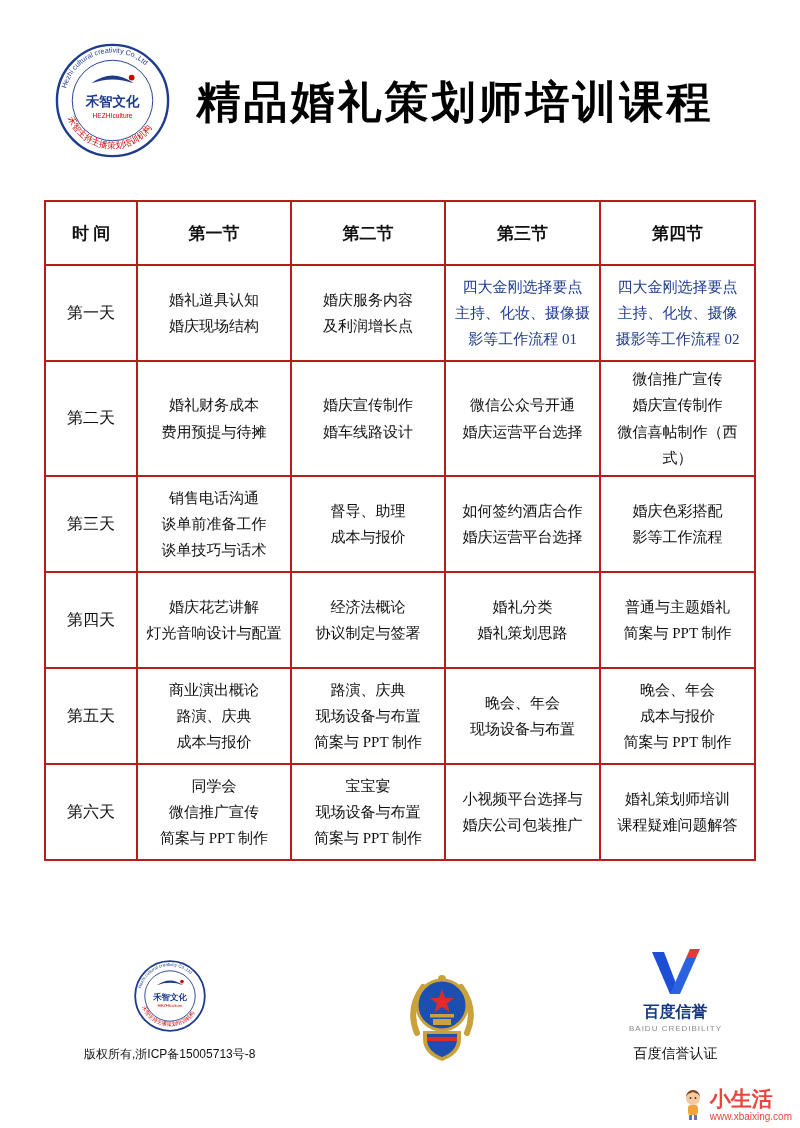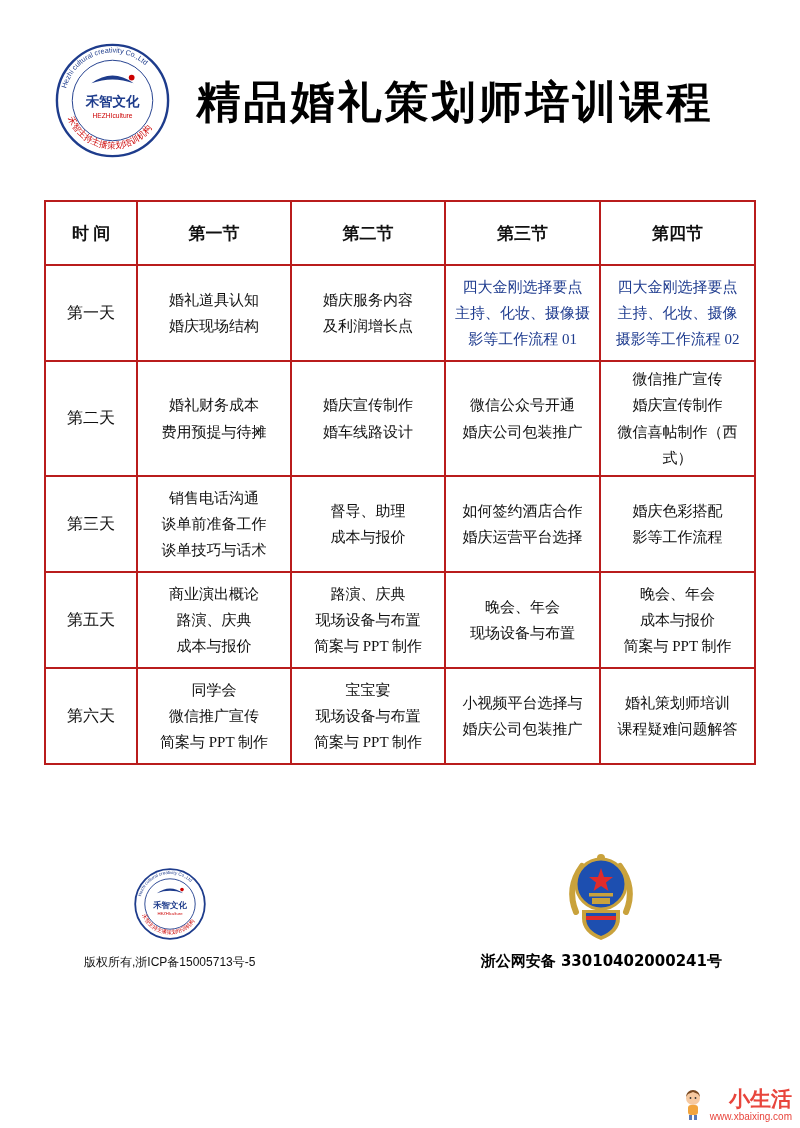--- a/index.html
+++ b/index.html
@@ -75,21 +75,20 @@
   .watermark{
     position:absolute;
     right:8px;bottom:6px;
     display:flex;
     align-items:center;
     gap:4px;
   }
   .wm-name{
     font-size:21px;font-weight:900;color:#e8453c;line-height:1;
     text-shadow:0 0 2px #ffffff;
-    text-align:right;
   }
   .wm-url{font-size:10px;color:#e8453c;margin-top:2px;text-align:center;}
 </style>
 </head>
 <body>
 
 <div class="page">
 
   <div class="header">
     <div class="logo-wrap">
@@ -146,38 +145,49 @@
 主持、化妆、摄像
 摄影等工作流程 02</td>
       </tr>
       <tr>
         <td class="day">第二天</td>
         <td class="cell">婚礼财务成本
 费用预提与待摊</td>
         <td class="cell">婚庆宣传制作
 婚车线路设计</td>
         <td class="cell">微信公众号开通
-婚庆公司包装推广</td>
+婚庆运营平台选择</td>
         <td class="cell">微信推广宣传
 婚庆宣传制作
 微信喜帖制作（西式）</td>
       </tr>
       <tr>
         <td class="day">第三天</td>
         <td class="cell">销售电话沟通
 谈单前准备工作
 谈单技巧与话术</td>
         <td class="cell">督导、助理
 成本与报价</td>
         <td class="cell">如何签约酒店合作
 婚庆运营平台选择</td>
         <td class="cell">婚庆色彩搭配
 影等工作流程</td>
       </tr>
       <tr>
+        <td class="day">第四天</td>
+        <td class="cell">婚庆花艺讲解
+灯光音响设计与配置</td>
+        <td class="cell">经济法概论
+协议制定与签署</td>
+        <td class="cell">婚礼分类
+婚礼策划思路</td>
+        <td class="cell">普通与主题婚礼
+简案与 PPT 制作</td>
+      </tr>
+      <tr>
         <td class="day">第五天</td>
         <td class="cell">商业演出概论
 路演、庆典
 成本与报价</td>
         <td class="cell">路演、庆典
 现场设备与布置
 简案与 PPT 制作</td>
         <td class="cell">晚会、年会
 现场设备与布置</td>
         <td class="cell">晚会、年会
@@ -214,39 +224,48 @@
           <textPath href="#arcTop2" startOffset="8%">Hezhi cultural creativity Co.,Ltd</textPath>
         </text>
         <text font-size="9" fill="#cc0000">
           <textPath href="#arcBot2" startOffset="12%">禾智主持主播策划培训机构</textPath>
         </text>
         <path d="M38,42 Q60,26 82,42 Q60,34 38,42 Z" fill="#1e3c8c"></path>
         <circle cx="80" cy="36" r="3" fill="#cc0000"></circle>
         <text x="60" y="66" text-anchor="middle" font-size="14" font-weight="bold" fill="#1e3c8c">禾智文化</text>
         <text x="60" y="78" text-anchor="middle" font-size="7" fill="#cc0000">HEZHIculture</text>
       </svg>
-      <div class="copy-text">版权所有,浙ICP备15005713号-5</div>
+      <div class="copy-text">版权所有,浙ICP备15005713号-8</div>
     </div>
 
     <div class="footer-col">
       <svg width="78" height="92" viewBox="0 0 78 92">
         <path d="M14,62 Q4,38 20,16" fill="none" stroke="#c9a23c" stroke-width="6" stroke-linecap="round"></path>
         <path d="M64,62 Q74,38 58,16" fill="none" stroke="#c9a23c" stroke-width="6" stroke-linecap="round"></path>
         <circle cx="39" cy="8" r="4" fill="#c9a23c"></circle>
         <circle cx="39" cy="34" r="25" fill="#1d4fb0" stroke="#c9a23c" stroke-width="3"></circle>
         <polygon points="39,18 42,27 51,27 44,32.5 46.5,41 39,36 31.5,41 34,32.5 27,27 36,27" fill="#e02b2b"></polygon>
         <rect x="27" y="43" width="24" height="3.5" fill="#c9a23c"></rect>
         <rect x="30" y="48" width="18" height="6" fill="#c9a23c"></rect>
         <path d="M20,60 h38 v8 q0,15 -19,22 q-19,-7 -19,-22 z" fill="#c9a23c"></path>
         <path d="M24,63 h30 v5 q0,12 -15,18 q-15,-6 -15,-18 z" fill="#1d4fb0"></path>
         <rect x="24" y="66" width="30" height="4" fill="#e02b2b"></rect>
       </svg>
-      <div class="police-text">浙公网安备 33010402000241号</div>
-    </div>
-
+    </div>
+
+    <div class="footer-col">
+      <svg width="58" height="52" viewBox="0 0 58 52">
+        <polygon points="6,6 18,6 34,48 24,48" fill="#1c4fd6"></polygon>
+        <polygon points="24,48 34,48 50,12 40,12" fill="#2a62e0"></polygon>
+        <polygon points="40,12 50,12 54,3 44,3" fill="#e03a3a"></polygon>
+      </svg>
+      <div class="baidu-name">百度信誉</div>
+      <div class="baidu-en">BAIDU CREDIBILITY</div>
+      <div class="baidu-cert">百度信誉认证</div>
+    </div>
 
   </div>
 
   <div class="watermark">
     <svg width="26" height="32" viewBox="0 0 26 32">
       <circle cx="13" cy="9" r="7" fill="#f6c9a0"></circle>
       <path d="M6,8 a7,7 0 0 1 14,0 l-2,-3 -5,-2 -5,2 z" fill="#7a4a21"></path>
       <circle cx="10.5" cy="9" r="0.9" fill="#333"></circle>
       <circle cx="15.5" cy="9" r="0.9" fill="#333"></circle>
       <rect x="8" y="16" width="10" height="10" rx="3" fill="#f2a43c"></rect>

